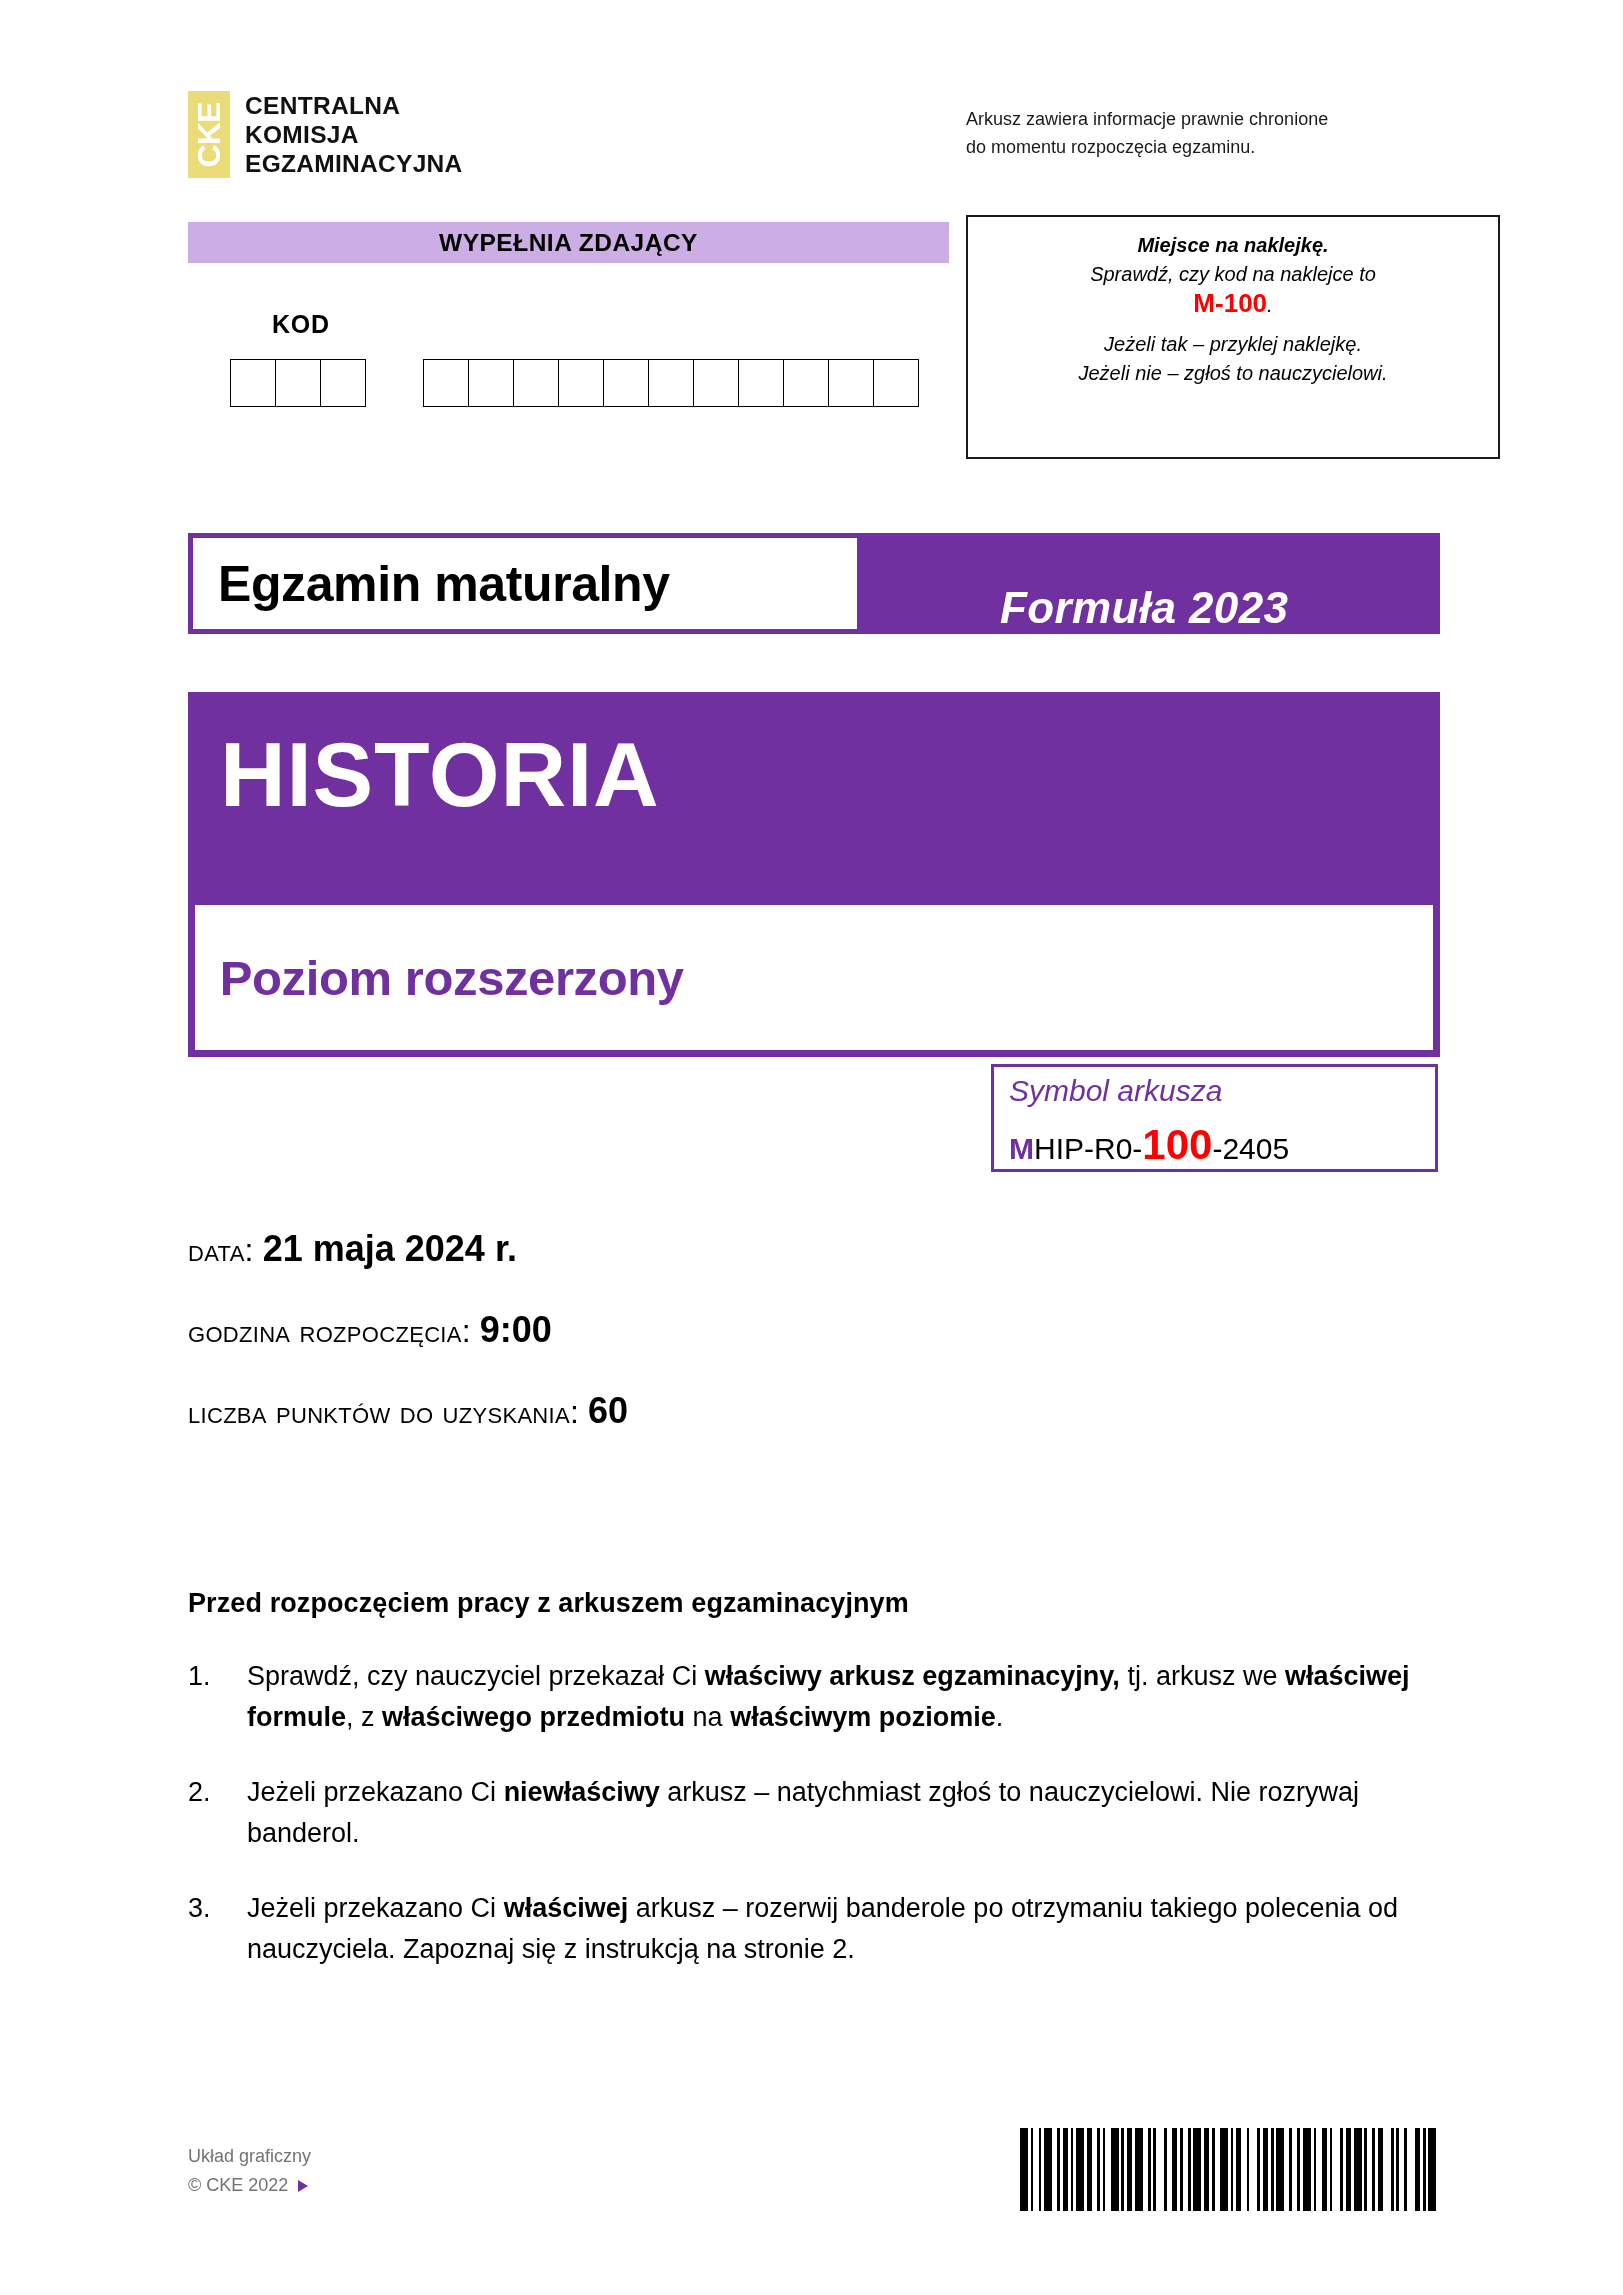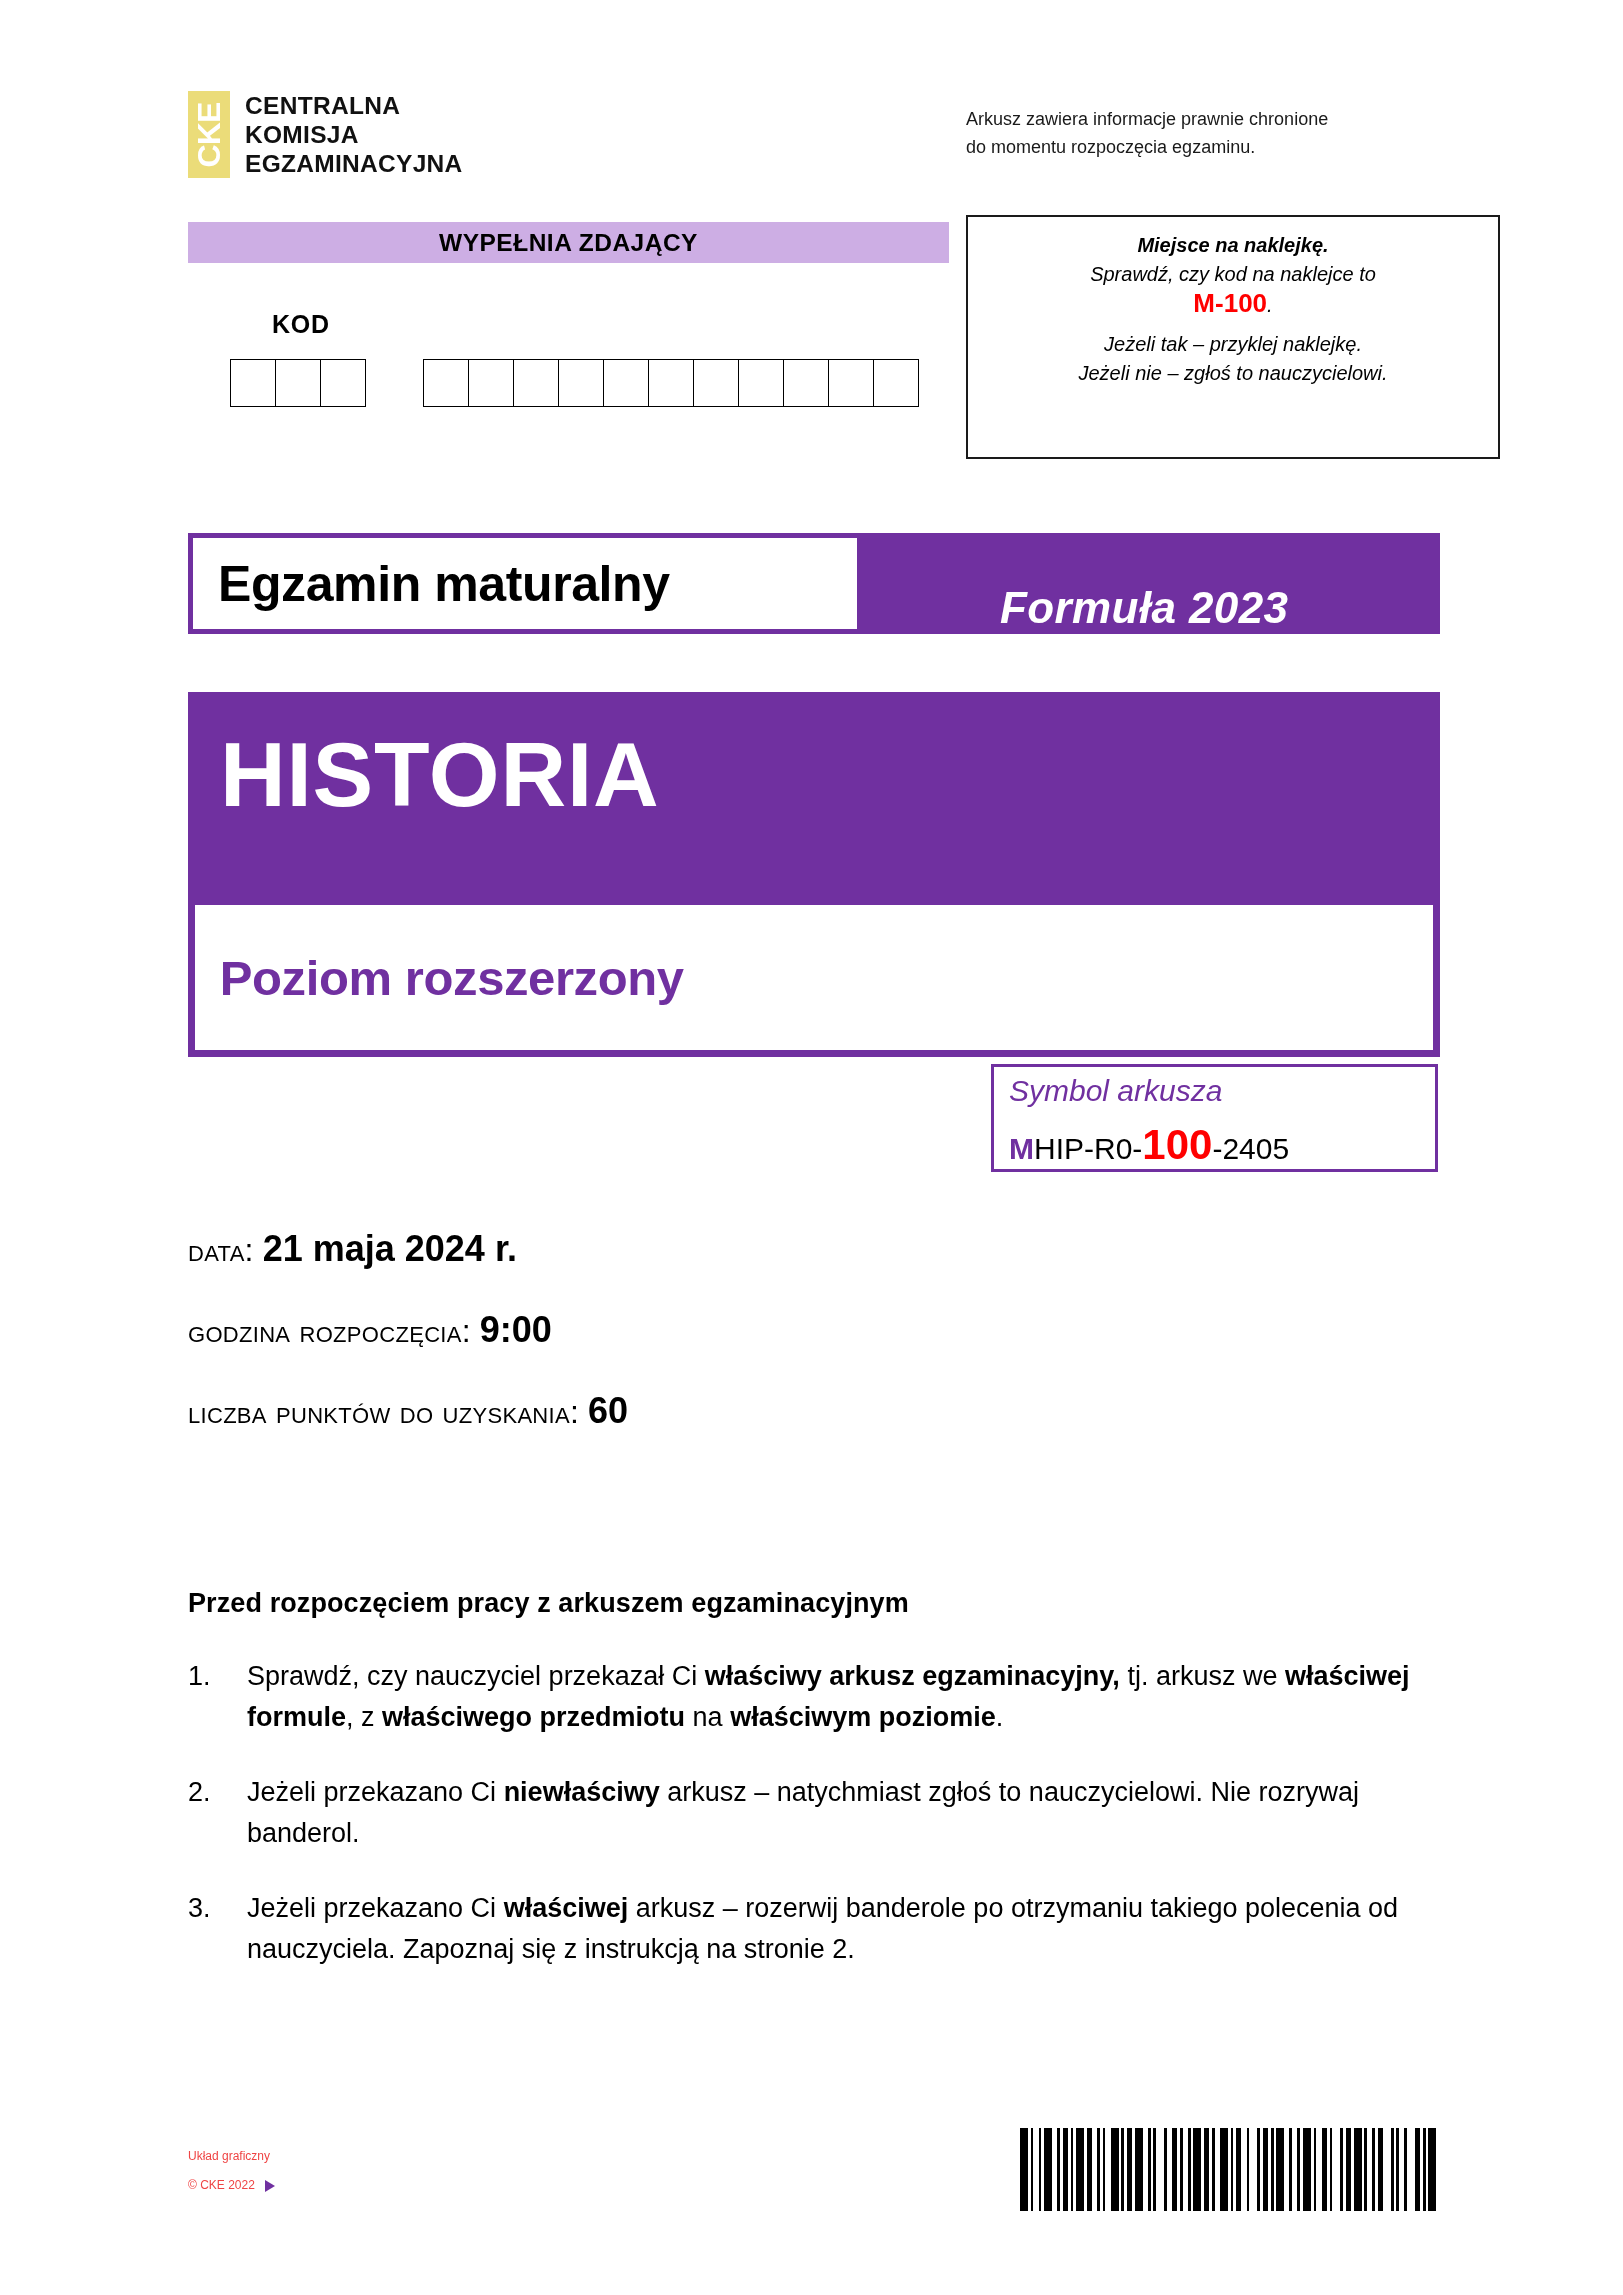--- a/index.html
+++ b/index.html
@@ -322,23 +322,23 @@
     text-align: left;
     font-size: 27px;
   }
   .instr b { font-weight: bold; }
 
   
   .footer-left {
     position: absolute;
     left: 188px;
     top: 2142px;
-    font-size: 12px;
+    font-size: 18px;
     line-height: 29px;
-    color: #ef4444;
+    color: #737373;
   }
   .footer-left .tri {
     display: inline-block;
     width: 0; height: 0;
     border-top: 6.8px solid transparent;
     border-bottom: 6.8px solid transparent;
     border-left: 10px solid #7030A0;
     margin-left: 10px;
     vertical-align: middle;
   }

